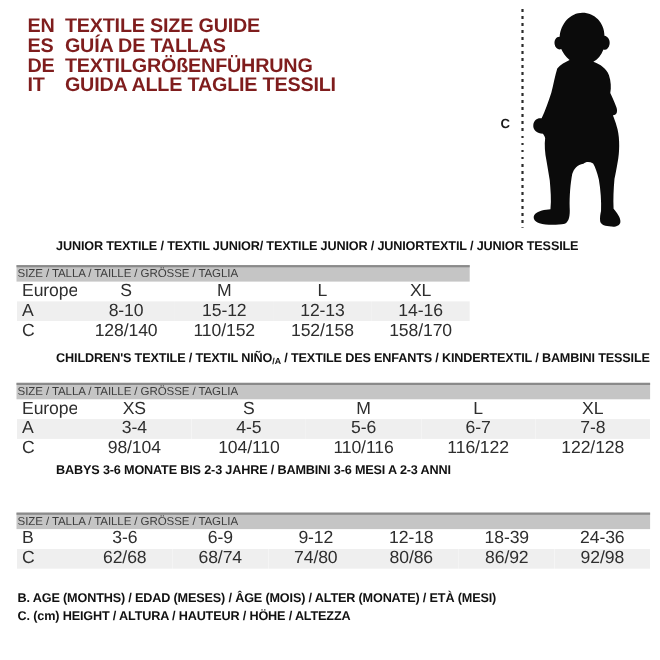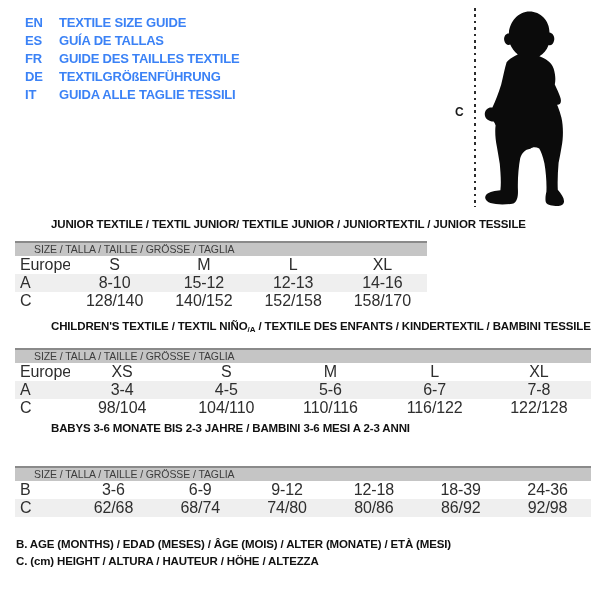--- a/index.html
+++ b/index.html
@@ -3,21 +3,21 @@
 <meta charset="utf-8">
 <style>
   html,body{margin:0;padding:0;}
   body{
     width:600px;height:600px;background:#ffffff;position:relative;overflow:hidden;
     font-family:"Liberation Sans",sans-serif;color:#222;
   }
   .abs{position:absolute;}
 
   
-  .lang{left:25px;top:14px;font-weight:bold;font-size:13px;line-height:18px;color:#3b82f6;letter-spacing:-0.2px;}
+  .lang{left:25px;top:14px;font-weight:bold;font-size:18px;line-height:18px;color:#7f1d1d;letter-spacing:-0.2px;}
   .lang-row{white-space:nowrap;}
   .lang-code{display:inline-block;width:34px;}
 
   
   .dotline{left:474px;top:8px;width:2px;height:199px;
     background-image:repeating-linear-gradient(to bottom,#2c2c2c 0 2.6px,transparent 2.6px 6.4px);}
   .c-label{left:455px;top:105px;font-weight:bold;font-size:12px;color:#1a1a1a;}
   .baby-svg{left:478px;top:0;}
 
   
@@ -26,44 +26,41 @@
   .h-children{left:15px;top:318px;}
   .h-babies{left:15px;top:420px;}
   .sub{font-size:8px;vertical-align:-2px;letter-spacing:0;}
 
   
   .size-table{left:15px;}
   .t-junior{top:241px;width:412px;}
   .t-children{top:348px;width:576px;}
   .t-babies{top:466px;width:576px;}
   .bar{background:#c5c5c5;border-top:2px solid #8a8a8a;height:13px;line-height:13px;
-    padding-left:19px;font-size:10.5px;color:#3d3d3d;letter-spacing:-0.1px;}
+    padding-left:1px;font-size:10.5px;color:#3d3d3d;letter-spacing:-0.1px;}
   table{border-collapse:collapse;table-layout:fixed;width:100%;}
   col.c0{width:55px;}
   td{font-size:16px;text-align:center;height:16px;padding:0;color:#2e2e2e;letter-spacing:-0.1px;
      white-space:nowrap;overflow:hidden;}
   td.lbl{text-align:left;padding-left:5px;}
   tr.shaded{background:#efefef;}
 
   
   .footnotes{left:16px;top:536px;font-weight:bold;font-size:11.5px;line-height:16.5px;
     color:#111;letter-spacing:-0.15px;white-space:nowrap;}
 </style>
 </head>
 <body>
 
 <div class="abs lang">
   <div class="lang-row">
     <span class="lang-code">EN</span><span>TEXTILE SIZE GUIDE</span>
   </div>
   <div class="lang-row">
     <span class="lang-code">ES</span><span>GUÍA DE TALLAS</span>
-  </div>
-  <div class="lang-row">
-    <span class="lang-code">FR</span><span>GUIDE DES TAILLES TEXTILE</span>
   </div>
   <div class="lang-row">
     <span class="lang-code">DE</span><span>TEXTILGRÖßENFÜHRUNG</span>
   </div>
   <div class="lang-row">
     <span class="lang-code">IT</span><span>GUIDA ALLE TAGLIE TESSILI</span>
   </div>
 </div>
 
 <div class="abs dotline"></div>
@@ -136,21 +133,21 @@
     <tr class="shaded">
       <td class="lbl">A</td>
       <td>8-10</td>
       <td>15-12</td>
       <td>12-13</td>
       <td>14-16</td>
     </tr>
     <tr>
       <td class="lbl">C</td>
       <td>128/140</td>
-      <td>140/152</td>
+      <td>110/152</td>
       <td>152/158</td>
       <td>158/170</td>
     </tr>
   </tbody>
     </table>
 </div>
 
 <div class="abs heading h-children">
   <span>CHILDREN'S TEXTILE / TEXTIL NIÑO</span><span class="sub">/A</span><span> / TEXTILE DES ENFANTS / KINDERTEXTIL / BAMBINI TESSILE</span>
 </div>

